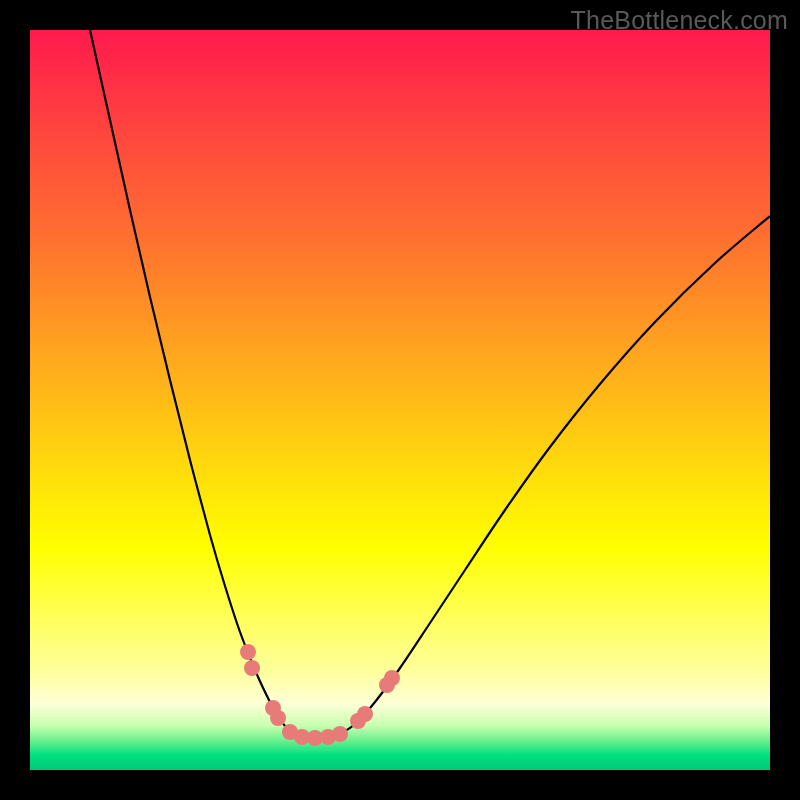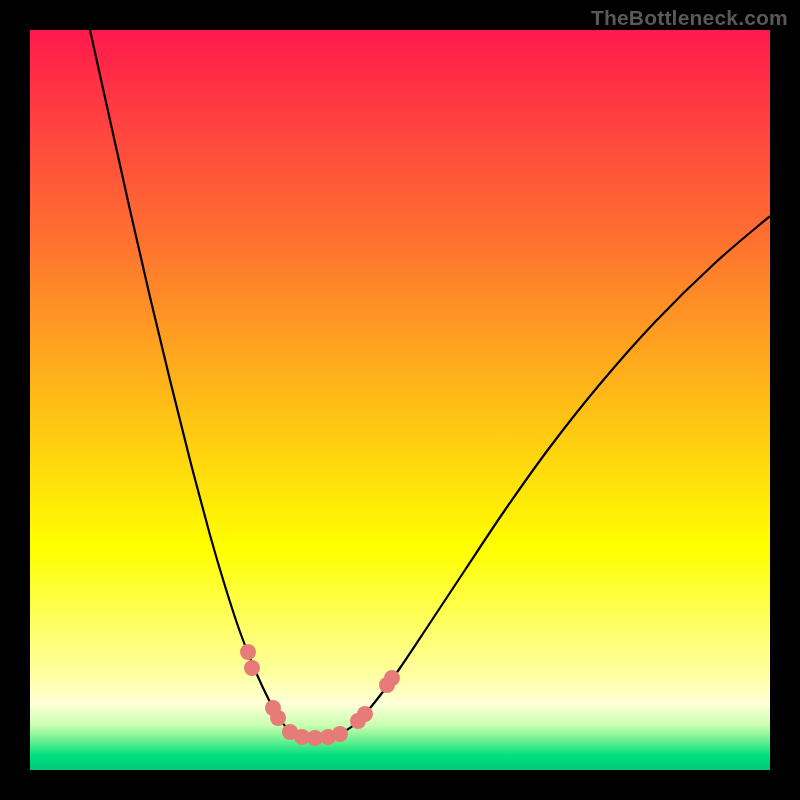--- a/index.html
+++ b/index.html
@@ -31,22 +31,22 @@
       #6cf090 96%,
       #00e080 98%,
       #00c878 100%
     );
   }
   .watermark {
     position: absolute;
     top: 6px;
     right: 12px;
     color: #595959;
-    font-size: 21px;
-    font-weight: 700;
+    font-size: 25px;
+    font-weight: 400;
     letter-spacing: 0.2px;
     z-index: 10;
   }
   svg {
     position: absolute;
     left: 0;
     top: 0;
   }
 </style>
 </head>

